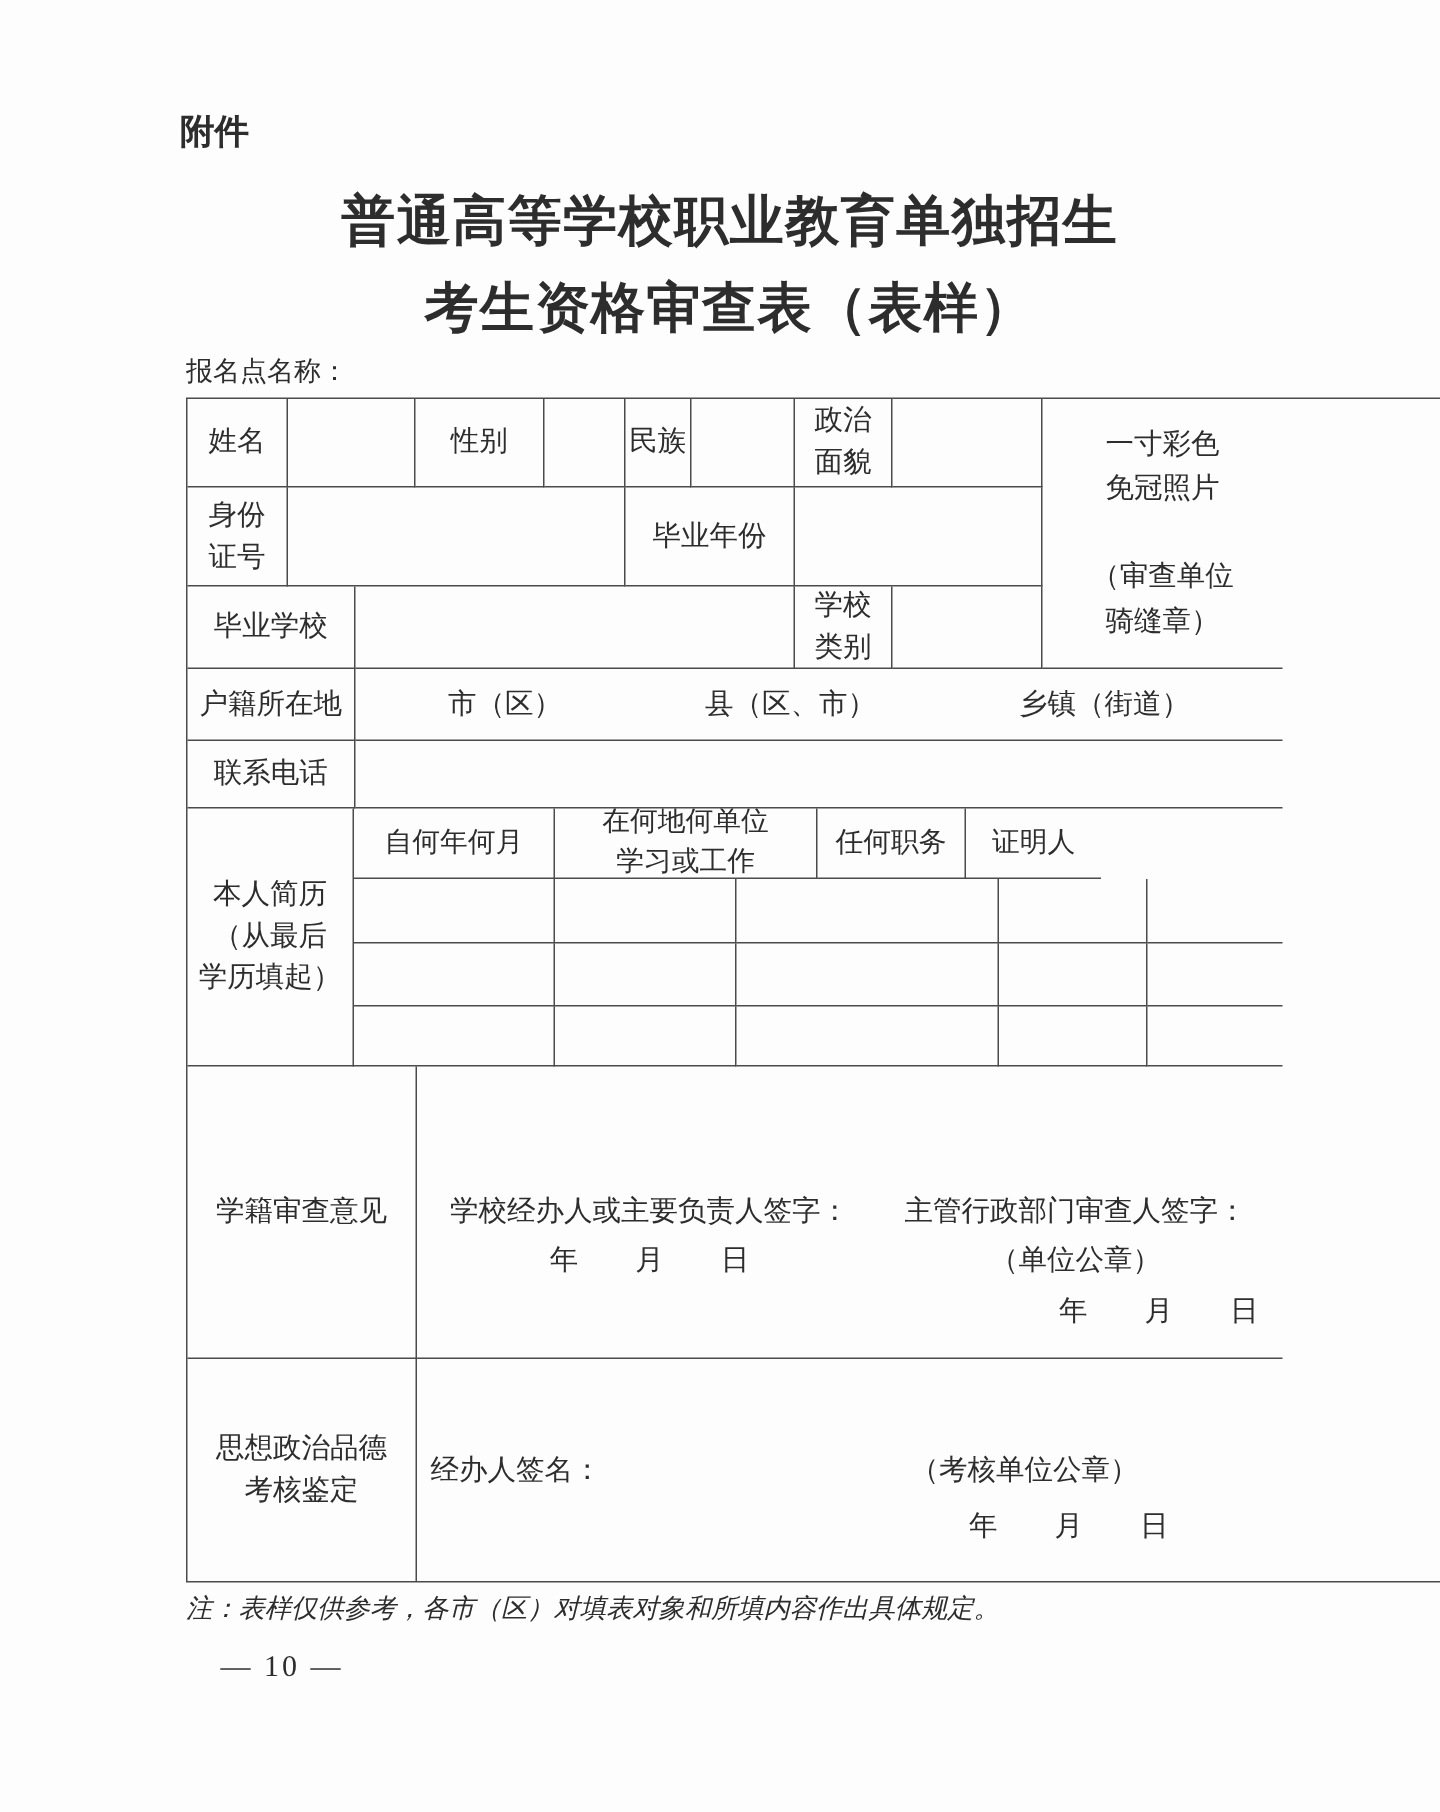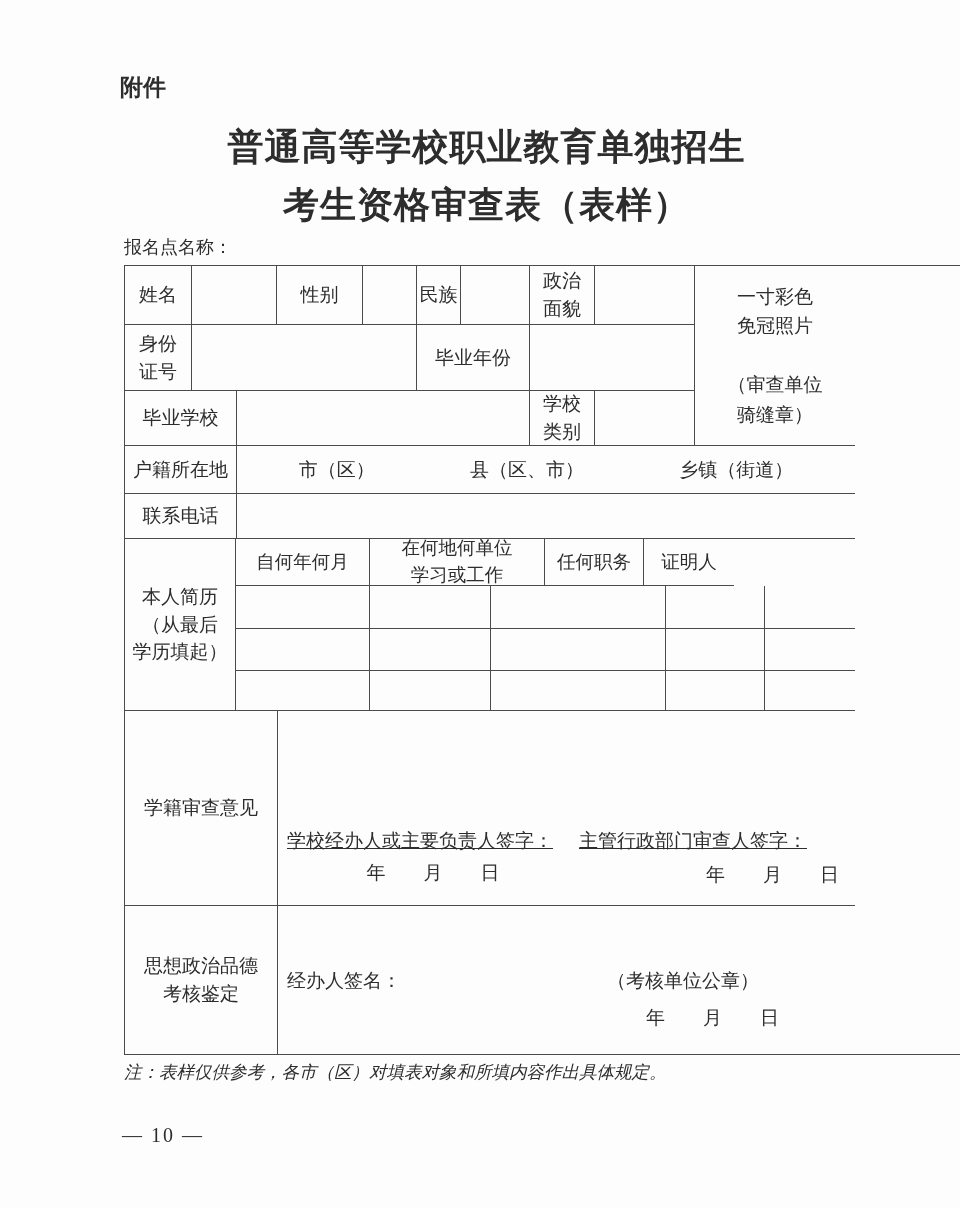--- a/index.html
+++ b/index.html
@@ -14,21 +14,21 @@
     position:absolute; left:120px; top:72px;
     font-size:23px; font-weight:700;
     font-family:"Liberation Sans","DejaVu Sans",sans-serif;
   }
   .title-line { position:absolute; left:120px; width:733px; text-align:center;
     font-size:36px; font-weight:700; letter-spacing:1px; }
   .title-1 { top:123px; }
   .title-2 { top:181px; }
   .regpoint { position:absolute; left:124px; top:235px; font-size:18px; }
   .note { position:absolute; left:124px; top:1060px; font-size:17.5px;font-style:italic; }
-  .pageno { position:absolute; left:122px; top:1100px; font-size:20px; letter-spacing:2px;margin-top:24px; }
+  .pageno { position:absolute; left:147px; top:1100px; font-size:20px; letter-spacing:2px; }
 
   .ftable {
     position:absolute; left:124px; top:265px; width:851px;
     border:1.5px solid #4b4b4b;
   }
   .r { display:flex; }
   .stack { display:flex; flex-direction:column; }
   .c {
     border-right:1.5px solid #4b4b4b;
     border-bottom:1.5px solid #4b4b4b;
@@ -45,21 +45,21 @@
   .household span { display:inline-block; }
 
   
   .sig {
     flex-direction:column; align-items:stretch; justify-content:flex-end;
     text-align:left; padding:0 0 16px 9px;
   }
   .sigrow { display:flex; width:100%; }
   .sigblock-l { width:292px; display:flex; flex-direction:column; }
   .sigblock-r { flex:1; display:flex; flex-direction:column; }
-  .sl { text-align:left;text-decoration:underline; }
+  .sl { text-align:center; }
   .sc { text-align:center; margin-top:5px; }
   .sr { text-align:right; padding-right:16px; margin-top:7px; }
 
   
   .moral {
     flex-direction:column; align-items:stretch; justify-content:flex-end;
     text-align:left; padding:0 0 22px 9px;
   }
   .moral-line1 { display:flex; justify-content:space-between; padding-right:96px; }
   .moral-line2 { text-align:right; padding-right:76px; margin-top:10px; }
@@ -164,20 +164,21 @@
   <div class="r" style="height:195px">
     <div class="c" style="width:153px">学籍审查意见</div>
     <div class="c nr sig" style="width:577px">
       <div class="sigrow">
         <div class="sigblock-l">
           <div class="sl">学校经办人或主要负责人签字：</div>
           <div class="sc">年　　月　　日</div>
         </div>
         <div class="sigblock-r">
           <div class="sl">主管行政部门审查人签字：</div>
+          <div class="sc">（单位公章）</div>
           <div class="sr">年　　月　　日</div>
         </div>
       </div>
     </div>
   </div>
 
   <div class="r" style="height:148px">
     <div class="c nb" style="width:153px">思想政治品德
 考核鉴定</div>
     <div class="c nr nb moral" style="width:577px">

